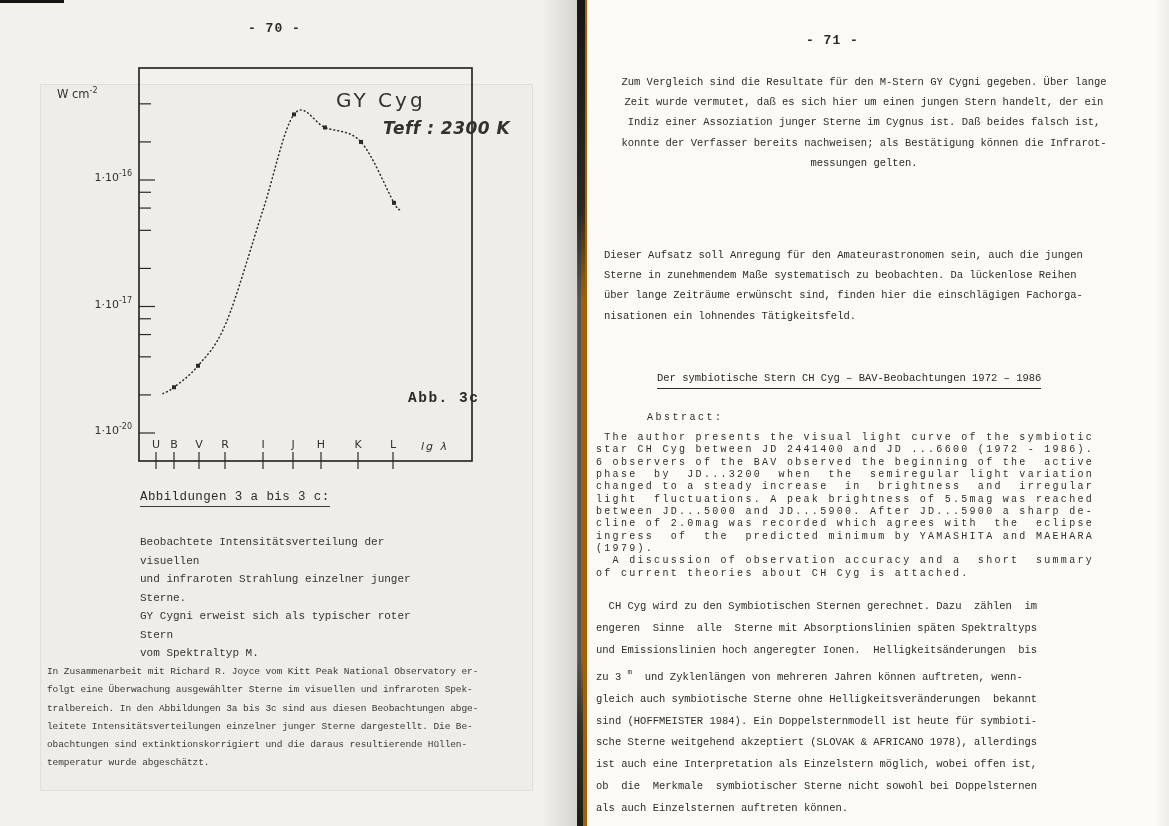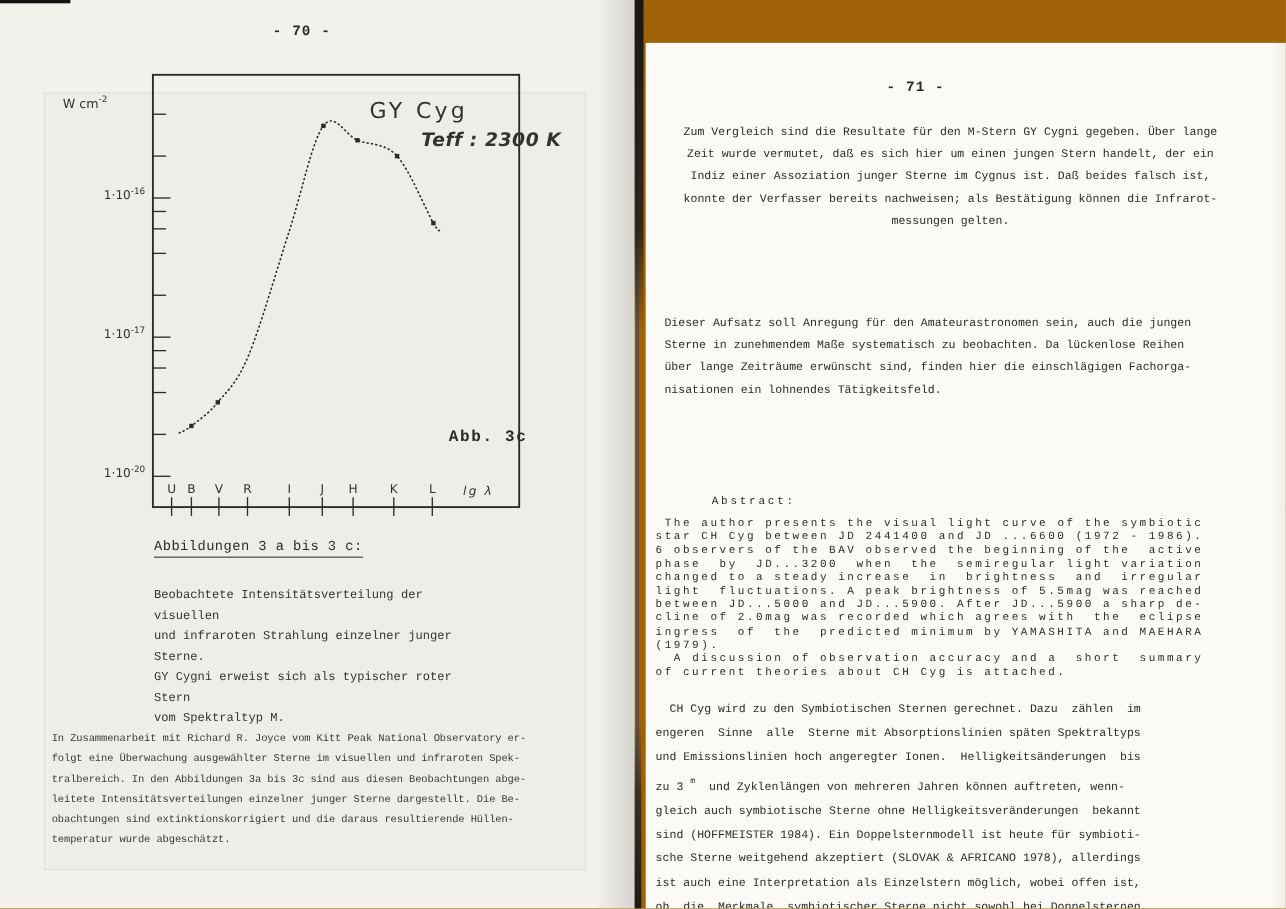--- a/index.html
+++ b/index.html
@@ -1,20 +1,20 @@
 <!DOCTYPE html>
 <html><head>
 <meta charset="utf-8">
 <style>
   html,body{margin:0;padding:0;}
   .scan{position:relative;width:1169px;height:826px;background:#a16207;overflow:hidden;
         font-family:"Liberation Mono",monospace;}
   .page{position:absolute;top:0;bottom:0;}
   .page-left{left:0;width:577px;background:#f2f1ec;}
-  .page-right{left:587px;width:582px;background:#fbfaf6;margin-top:39px;}
+  .page-right{left:587px;width:582px;background:#fbfaf6;}
   .page-right::after{content:"";position:absolute;top:0;bottom:0;right:0;width:14px;
         background:linear-gradient(to left,rgba(80,76,68,0.07),rgba(80,76,68,0));}
   .tw{position:absolute;white-space:pre-wrap;}
   .mono{font-family:"Liberation Mono",monospace;}
   .pagenum{position:absolute;font-size:13px;font-weight:bold;letter-spacing:1px;color:#2c2a26;}
   
   .caption-title{position:absolute;font-size:12.5px;letter-spacing:0.4px;color:#2e2c28;
         border-bottom:1.3px solid #3a3833;padding-bottom:2px;}
   .caption-body{font-size:11px;line-height:18.5px;color:#35332e;width:300px;}
   .body-left{font-size:9.5px;line-height:18.3px;letter-spacing:-0.1px;color:#3b3933;width:470px;}
@@ -138,20 +138,21 @@
     <div class="pagenum" style="left:219px;top:33px;">- 71 -</div>
     <div class="tw mono body-right" style="left:17px;top:72px;text-align:center;">Zum Vergleich sind die Resultate für den M-Stern GY Cygni gegeben. Über lange
 Zeit wurde vermutet, daß es sich hier um einen jungen Stern handelt, der ein
 Indiz einer Assoziation junger Sterne im Cygnus ist. Daß beides falsch ist,
 konnte der Verfasser bereits nachweisen; als Bestätigung können die Infrarot-
 messungen gelten.</div>
     <div class="tw mono body-right" style="left:17px;top:245px;">Dieser Aufsatz soll Anregung für den Amateurastronomen sein, auch die jungen
 Sterne in zunehmendem Maße systematisch zu beobachten. Da lückenlose Reihen
 über lange Zeiträume erwünscht sind, finden hier die einschlägigen Fachorga-
 nisationen ein lohnendes Tätigkeitsfeld.</div>
+    <div class="heading mono" style="left:70px;top:372px;">Der symbiotische Stern CH Cyg – BAV-Beobachtungen 1972 – 1986</div>
     <div class="abstract-label mono" style="left:60px;top:412px;">Abstract:</div>
     <div class="tw mono abstract" style="left:9px;top:432px;"> The author presents the visual light curve of the symbiotic
 star CH Cyg between JD 2441400 and JD ...6600 (1972 - 1986).
 6 observers of the BAV observed the beginning of the  active
 phase  by  JD...3200  when  the  semiregular light variation
 changed to a steady increase  in  brightness  and  irregular
 light  fluctuations. A peak brightness of 5.5mag was reached
 between JD...5000 and JD...5900. After JD...5900 a sharp de-
 cline of 2.0mag was recorded which agrees with  the  eclipse
 ingress  of  the  predicted minimum by YAMASHITA and MAEHARA

